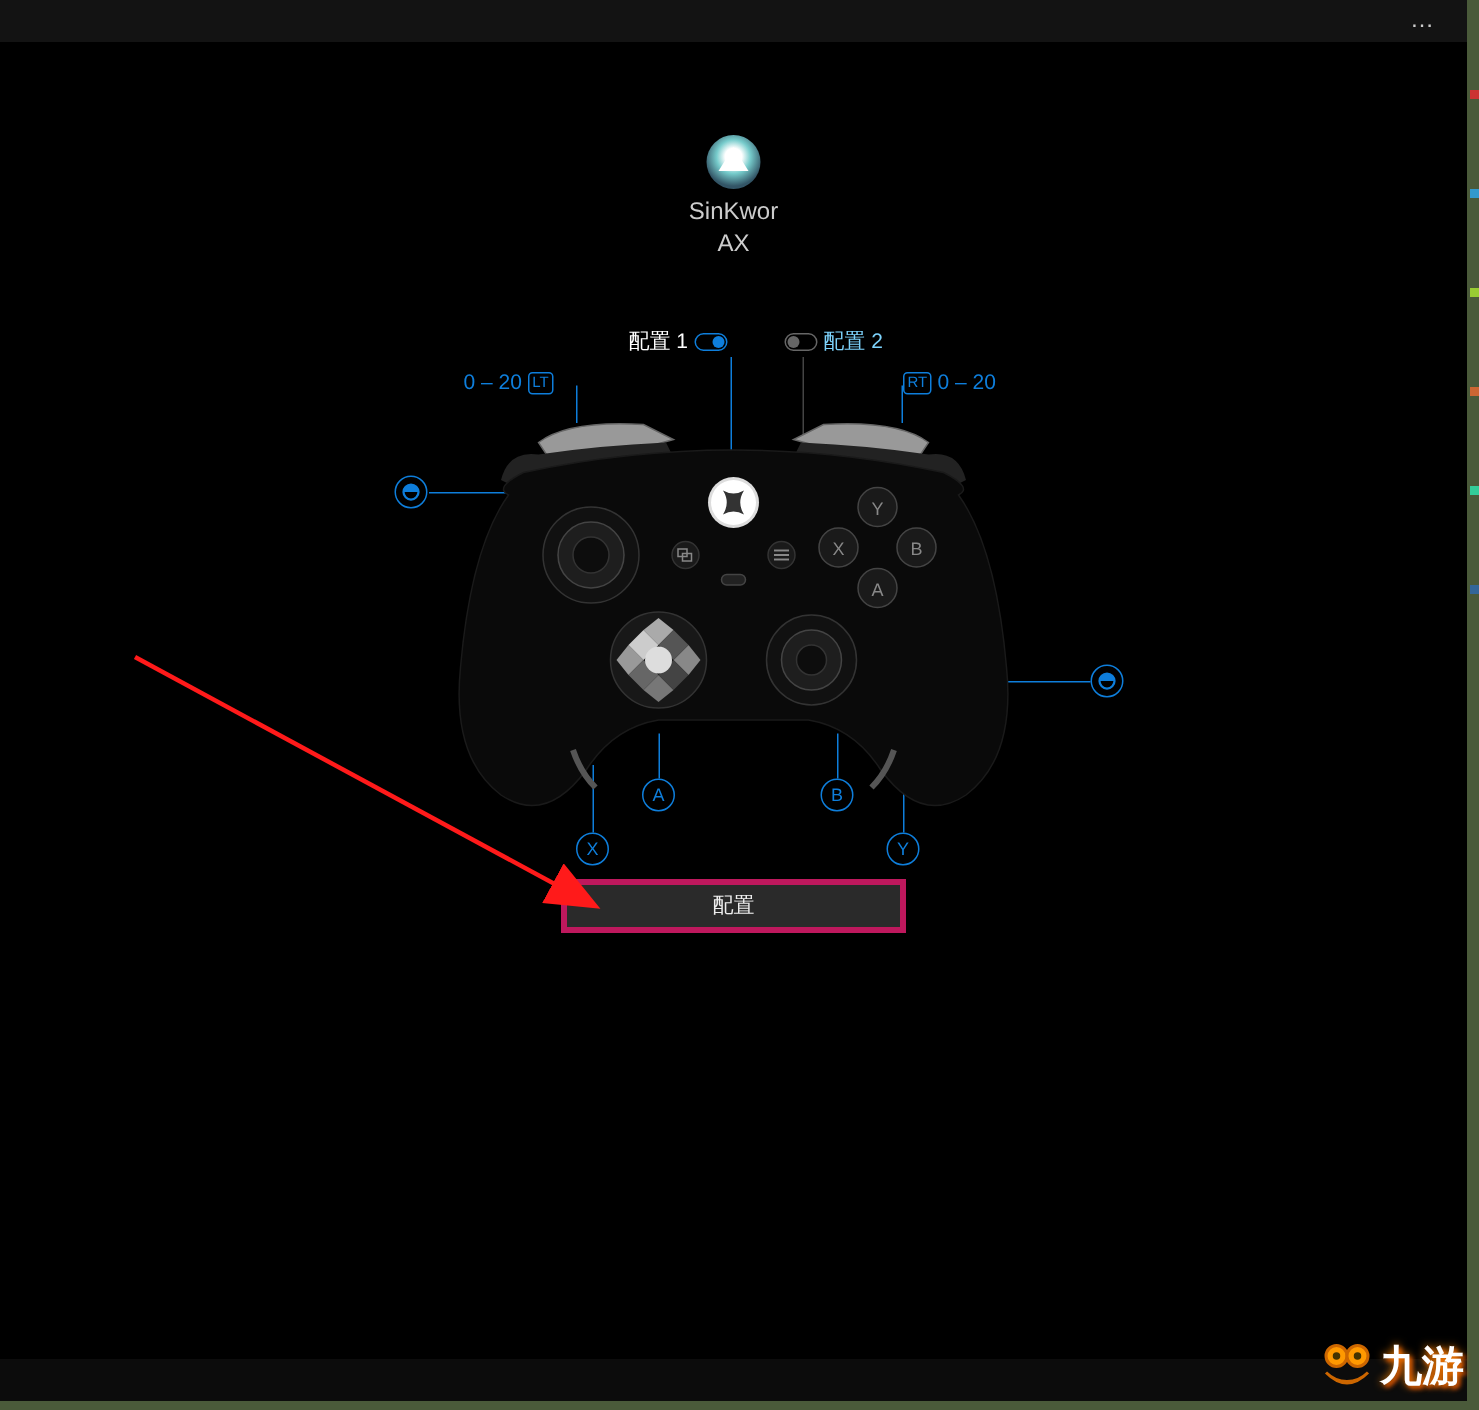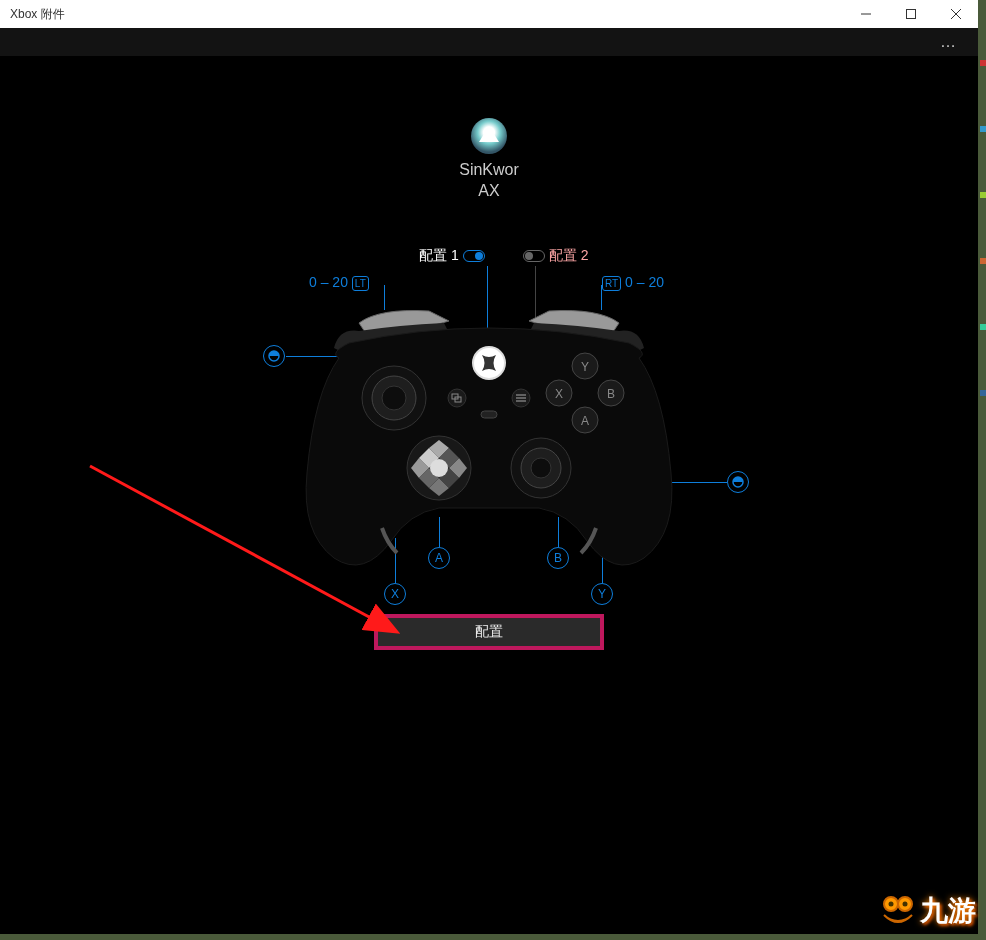--- a/index.html
+++ b/index.html
@@ -95,21 +95,21 @@
     transform: translateX(-50%);
     width: 540px;
     height: 360px;
     margin-top: 31px;
   }
   .config-label {
     position: absolute;
     font-size: 14px;
   }
   .config-active { color: #fff; }
-  .config-inactive { color: #fca5a5; }
+  .config-inactive { color: #7dd3fc; }
   .pill {
     display: inline-block;
     width: 22px;
     height: 12px;
     border-radius: 6px;
     border: 1px solid currentColor;
     position: relative;
     vertical-align: middle;
   }
   .pill.on::after {
@@ -218,39 +218,20 @@
     width: 6px;
     height: 6px;
     margin-bottom: 60px;
   }
 </style>
 </head>
 <body>
 
 <div class="window">
 
-  <div class="titlebar">
-    <span class="titlebar-title">Xbox 附件</span>
-    <div class="win-btn">
-      <svg width="10" height="10">
-          <line x1="0" y1="5" x2="10" y2="5" stroke="#333" stroke-width="1"></line>
-        </svg>
-    </div>
-    <div class="win-btn">
-      <svg width="10" height="10">
-          <rect x="0.5" y="0.5" width="9" height="9" fill="none" stroke="#333" stroke-width="1"></rect>
-        </svg>
-    </div>
-    <div class="win-btn">
-      <svg width="10" height="10">
-          <line x1="0" y1="0" x2="10" y2="10" stroke="#333" stroke-width="1"></line>
-          <line x1="10" y1="0" x2="0" y2="10" stroke="#333" stroke-width="1"></line>
-        </svg>
-    </div>
-  </div>
 
   <div class="menubar">
     <span>…</span>
   </div>
 
   <div class="main">
 
     <div class="avatar"></div>
 
     <div class="username">

